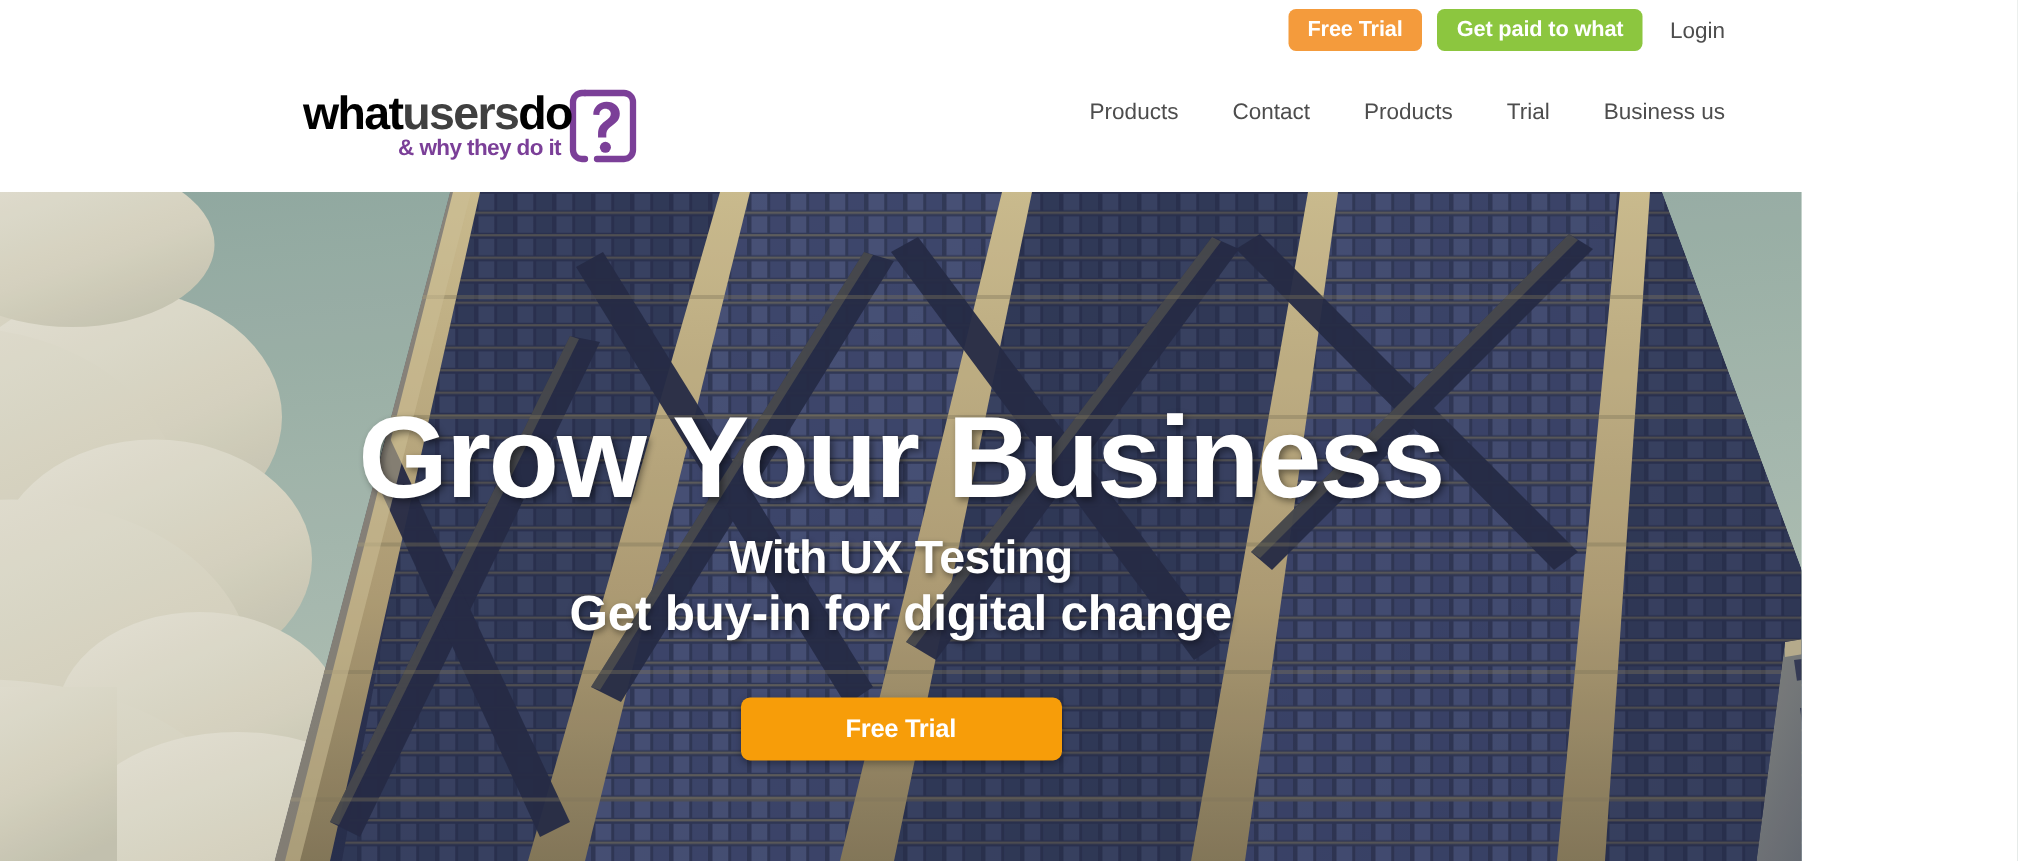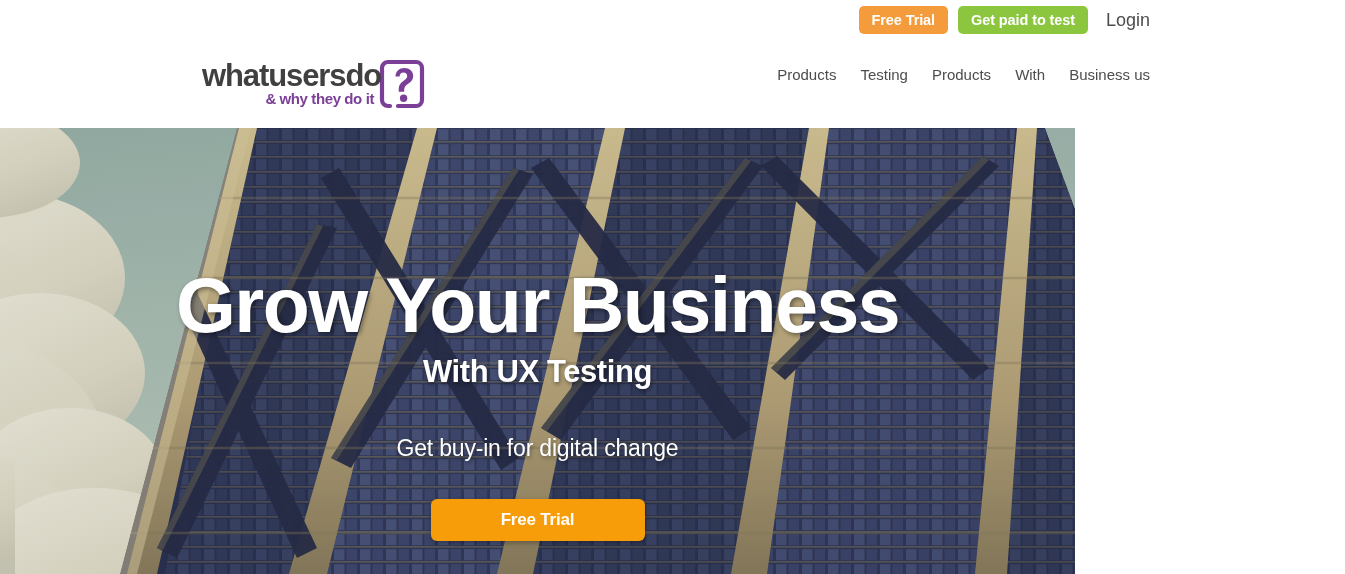--- a/index.html
+++ b/index.html
@@ -45,21 +45,21 @@
     font-weight: bold;
     letter-spacing: -0.1px;
     cursor: pointer;
     white-space: nowrap;
     font-family: "Liberation Sans", sans-serif;
   }
   .btn-trial-top { background: #f49b3c; }
   .btn-paid-top  { background: #8cc63f; }
 
   .login-link {
-    font-size: 18px;
+    font-size: 15px;
     color: #4d4d4d;
     text-decoration: none;
     margin-left: 8px;
     cursor: pointer;
     white-space: nowrap;
   }
 
   
   .logo {
     position: absolute;
@@ -70,57 +70,57 @@
     cursor: pointer;
   }
   .logo-text { position: relative; width: 172px; height: 58px; }
   .logo-word {
     font-size: 31px;
     font-weight: bold;
     letter-spacing: -1.1px;
     line-height: 32px;
     white-space: nowrap;
   }
-  .lw-dark { color: #404040; }
+  .lw-dark { color: #000000; }
   .lw-purple { color: #404040; }
   .logo-tagline {
     position: absolute;
     right: 0;
     top: 30px;
     font-size: 15px;
     font-weight: bold;
     color: #7b3f98;
     letter-spacing: -0.4px;
     white-space: nowrap;
   }
   .logo-mark { margin-left: 4px; margin-top: -2px; }
 
   
   .mainnav {
     position: absolute;
     right: 195px;
     top: 66px;
     display: flex;
     align-items: center;
-    gap: 24px;
+    gap: 36px;
   }
   .nav-item {
     font-size: 15px;
     color: #4d4d4d;
     text-decoration: none;
     white-space: nowrap;
     cursor: pointer;
   }
 
   
   .hero {
     position: absolute;
     left: 0;
     top: 128px;
-    width: 1075px;
+    width: 1201px;
     height: 446px;
     overflow: hidden;
     background: #a9bfb4;
   }
   .hero-art { position: absolute; inset: 0; }
   .hero-art svg { display: block; width: 100%; height: 100%; }
 
   .hero-content {
     position: absolute;
     inset: 0;
@@ -142,23 +142,22 @@
   .hero-sub {
     margin-top: 9px;
     font-size: 31px;
     font-weight: bold;
     color: #ffffff;
     letter-spacing: -0.4px;
     text-shadow: 1px 2px 4px rgba(0,0,0,0.45);
     white-space: nowrap;
   }
   .hero-tag {
-    margin-top: 45px;
-    font-size: 23px;
-    font-weight: normal;
+    font-size: 33px;
+    font-weight: bold;
     color: #ffffff;
     letter-spacing: -0.2px;
     text-shadow: 1px 2px 4px rgba(0,0,0,0.4);
     white-space: nowrap;
   }
   .hero-cta {
     margin-top: 37px;
     width: 214px;
     height: 42px;
     border: none;
@@ -175,44 +174,44 @@
 </style>
 </head>
 <body>
 
 <div class="page">
 
   <div class="header">
 
     <div class="utility-bar">
       <button class="btn-pill btn-trial-top">Free Trial</button>
-      <button class="btn-pill btn-paid-top">Get paid to test</button>
+      <button class="btn-pill btn-paid-top">Get paid to what</button>
       <a class="login-link" href="#">Login</a>
     </div>
 
     <div class="logo">
       <div class="logo-text">
         <div class="logo-word"><span class="lw-dark">what</span><span class="lw-purple">users</span><span class="lw-dark">do</span></div>
         <div class="logo-tagline">&amp; why they do it</div>
       </div>
       <div class="logo-mark">
         <svg width="48" height="52" viewBox="0 0 48 52" aria-hidden="true">
           <path d="M12 4 H38 A6 6 0 0 1 44 10 V42 A6 6 0 0 1 38 48 H20" fill="none" stroke="#7b3f98" stroke-width="4.2" stroke-linecap="round"></path>
           <path d="M12 48 H10 A6 6 0 0 1 4 42 V10 A6 6 0 0 1 10 4 H12" fill="none" stroke="#7b3f98" stroke-width="4.2" stroke-linecap="round"></path>
           <path d="M17.5 18.5 c0-5.2 4-8.6 8.9-8.6 c5 0 8.8 3.2 8.8 7.8 c0 4.3-2.5 6.2-5.4 8.3 c-2.6 1.9-3.6 3.2-3.6 6.1 v1.6 h-5.5 v-2.2 c0-4.1 1.3-6.2 4.6-8.6 c2.6-1.9 3.9-2.9 3.9-5 c0-2-1.5-3.4-3.7-3.4 c-2.3 0-3.9 1.6-3.9 4.1 z" fill="#7b3f98"></path>
           <circle cx="25.6" cy="40.2" r="3.7" fill="#7b3f98"></circle>
         </svg>
       </div>
     </div>
 
     <div class="mainnav">
       <a class="nav-item" href="#">Products</a>
-      <a class="nav-item" href="#">Testing</a>
+      <a class="nav-item" href="#">Contact</a>
       <a class="nav-item" href="#">Products</a>
-      <a class="nav-item" href="#">With</a>
+      <a class="nav-item" href="#">Trial</a>
       <a class="nav-item" href="#">Business us</a>
     </div>
   </div>
 
   <div class="hero">
 
     <div class="hero-art">
       <svg viewBox="0 0 1345 446" preserveAspectRatio="xMidYMid slice" aria-hidden="true">
         <defs>
           <linearGradient id="skyG" x1="0" y1="0" x2="0.25" y2="1">

